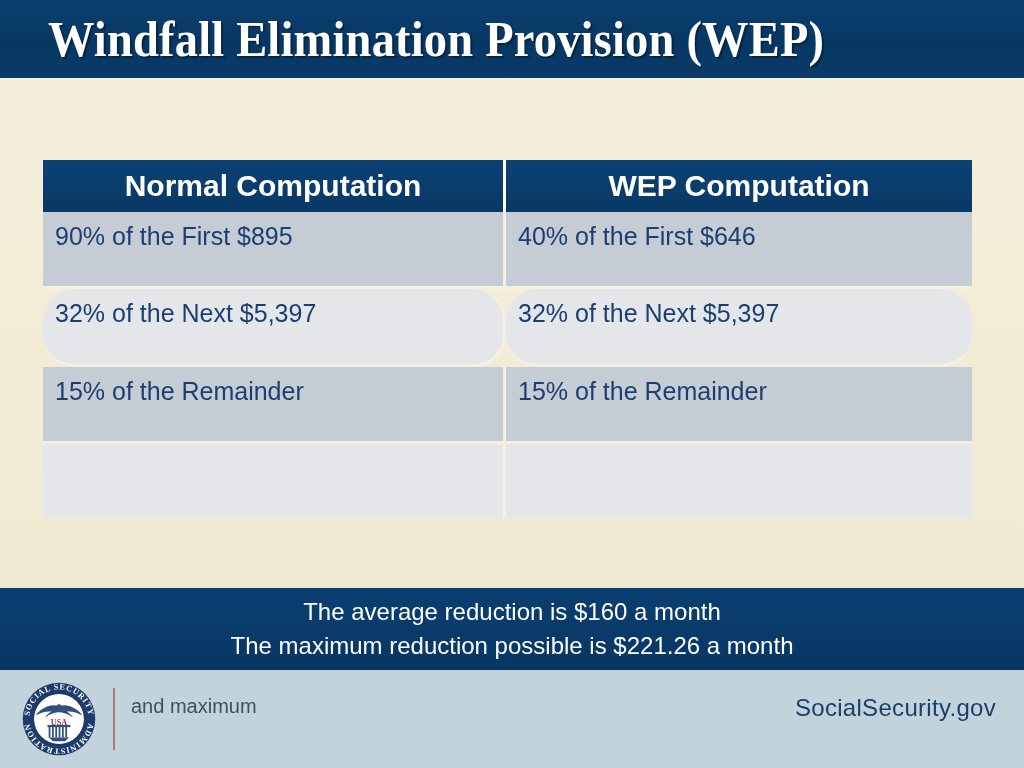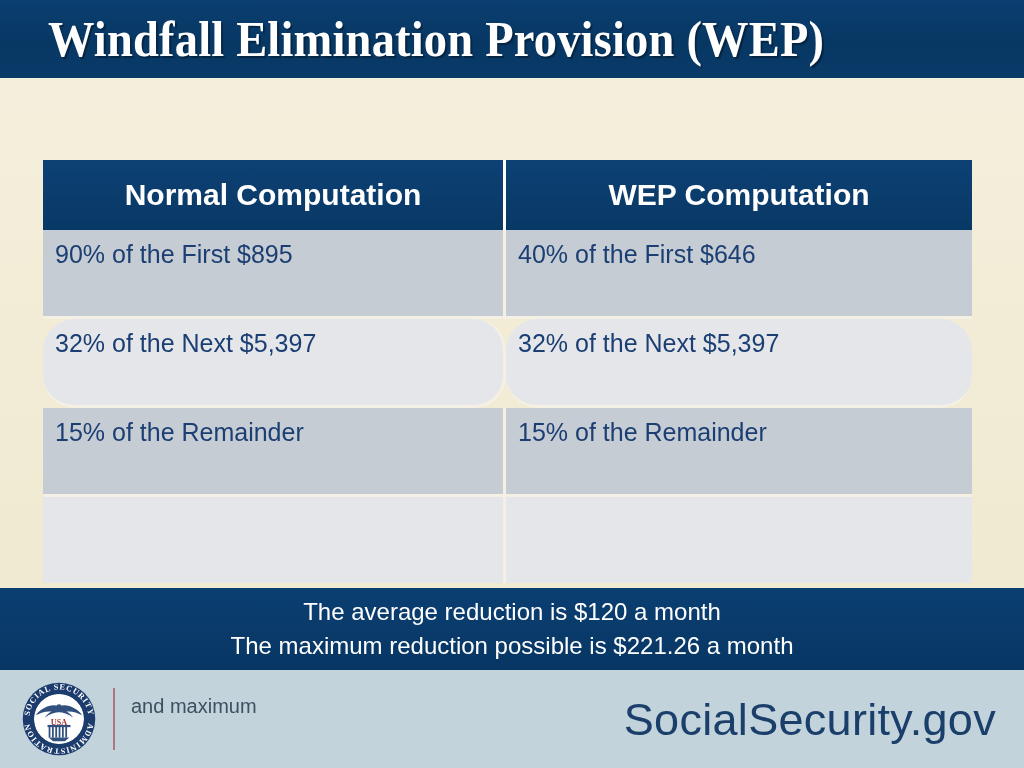--- a/index.html
+++ b/index.html
@@ -61,31 +61,31 @@
   .table .col-a { width: 463px; }
   .table .col-b { width: 466px; }
 
   .table th {
     background: #0a3a68;
     background: linear-gradient(180deg, #0d4174 0%, #083865 100%);
     color: #ffffff;
     font-size: 30px;
     font-weight: bold;
     text-align: center;
-    height: 70px;
+    height: 52px;
     padding: 0 6px;
     border-right: 3px solid #ffffff;
     vertical-align: middle;
   }
   .table th:last-child { border-right: none; }
 
   .table td {
     font-size: 25px;
     color: #1b3f73;
-    padding: 9px 0 12px 12px;
+    padding: 9px 0 0 12px;
     height: 65px;
     vertical-align: top;
     border-right: 3px solid #f4f0e4;
     border-bottom: 3px solid #f4f0e4;
     line-height: 30px;
     margin-top: 6px;
   }
   .table td:last-child { border-right: none; }
   .table tr.band-dark td { background: #c6ccd4; }
   .table tr.band-light td { background: #e4e6ea; border-radius: 32px; }
@@ -141,21 +141,21 @@
     color: #3c5160;
     font-size: 20px;
     line-height: 26px;
   }
   .tagline span { display: block; }
   .site {
     position: absolute;
     right: 28px;
     top: 694px;
     color: #1b3f6b;
-    font-size: 45px;
+    font-size: 24px;
     font-weight: normal;
     letter-spacing: 0.3px;
   }
 </style>
 </head>
 <body>
 
 <div class="slide">
 
   <div class="title-band">
@@ -187,21 +187,21 @@
         <td>15% of the Remainder</td>
       </tr>
       <tr class="band-empty">
         <td></td>
         <td></td>
       </tr>
     </tbody>
   </table>
 
   <div class="message-band">
-    <span class="message-line">The average reduction is $120 a month</span>
+    <span class="message-line">The average reduction is $160 a month</span>
     <span class="message-line">The maximum reduction possible is $221.26 a month</span>
   </div>
 
   <div class="footer"></div>
 
   <svg class="seal" viewBox="0 0 100 100">
     <circle cx="50" cy="50" r="49" fill="#1d3c6e"></circle>
     <circle cx="50" cy="50" r="34" fill="#ffffff"></circle>
     <circle cx="50" cy="50" r="34.5" fill="none" stroke="#1d3c6e" stroke-width="1.5"></circle>
     <defs>

